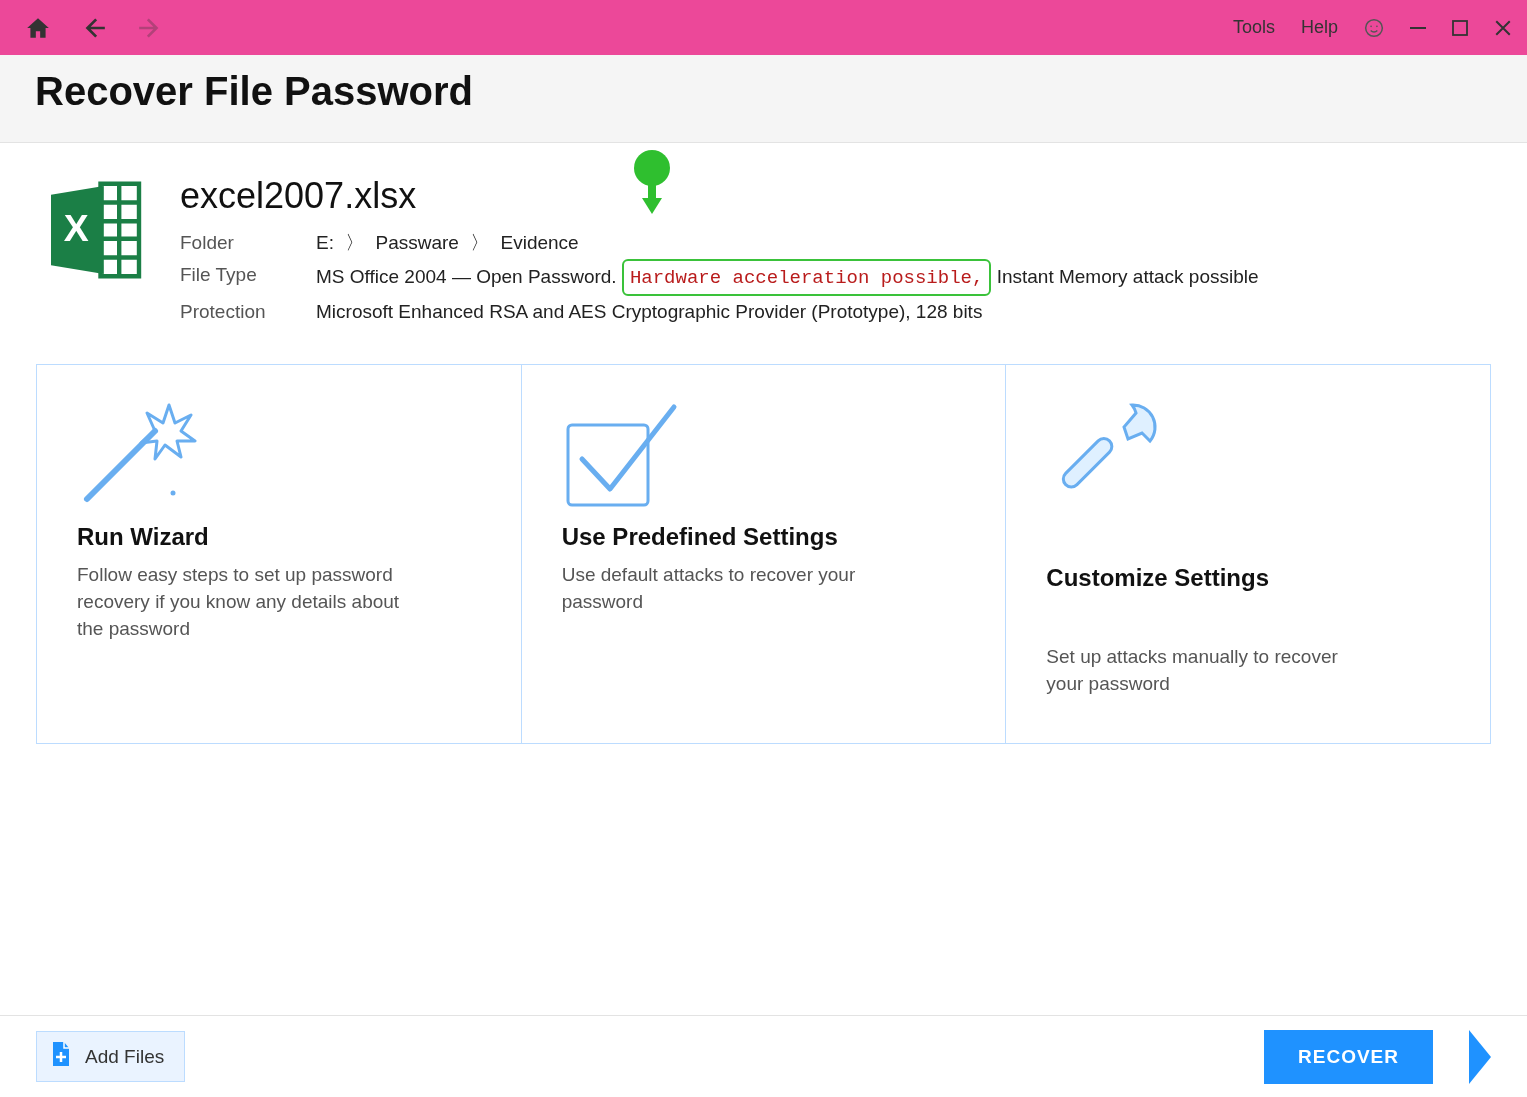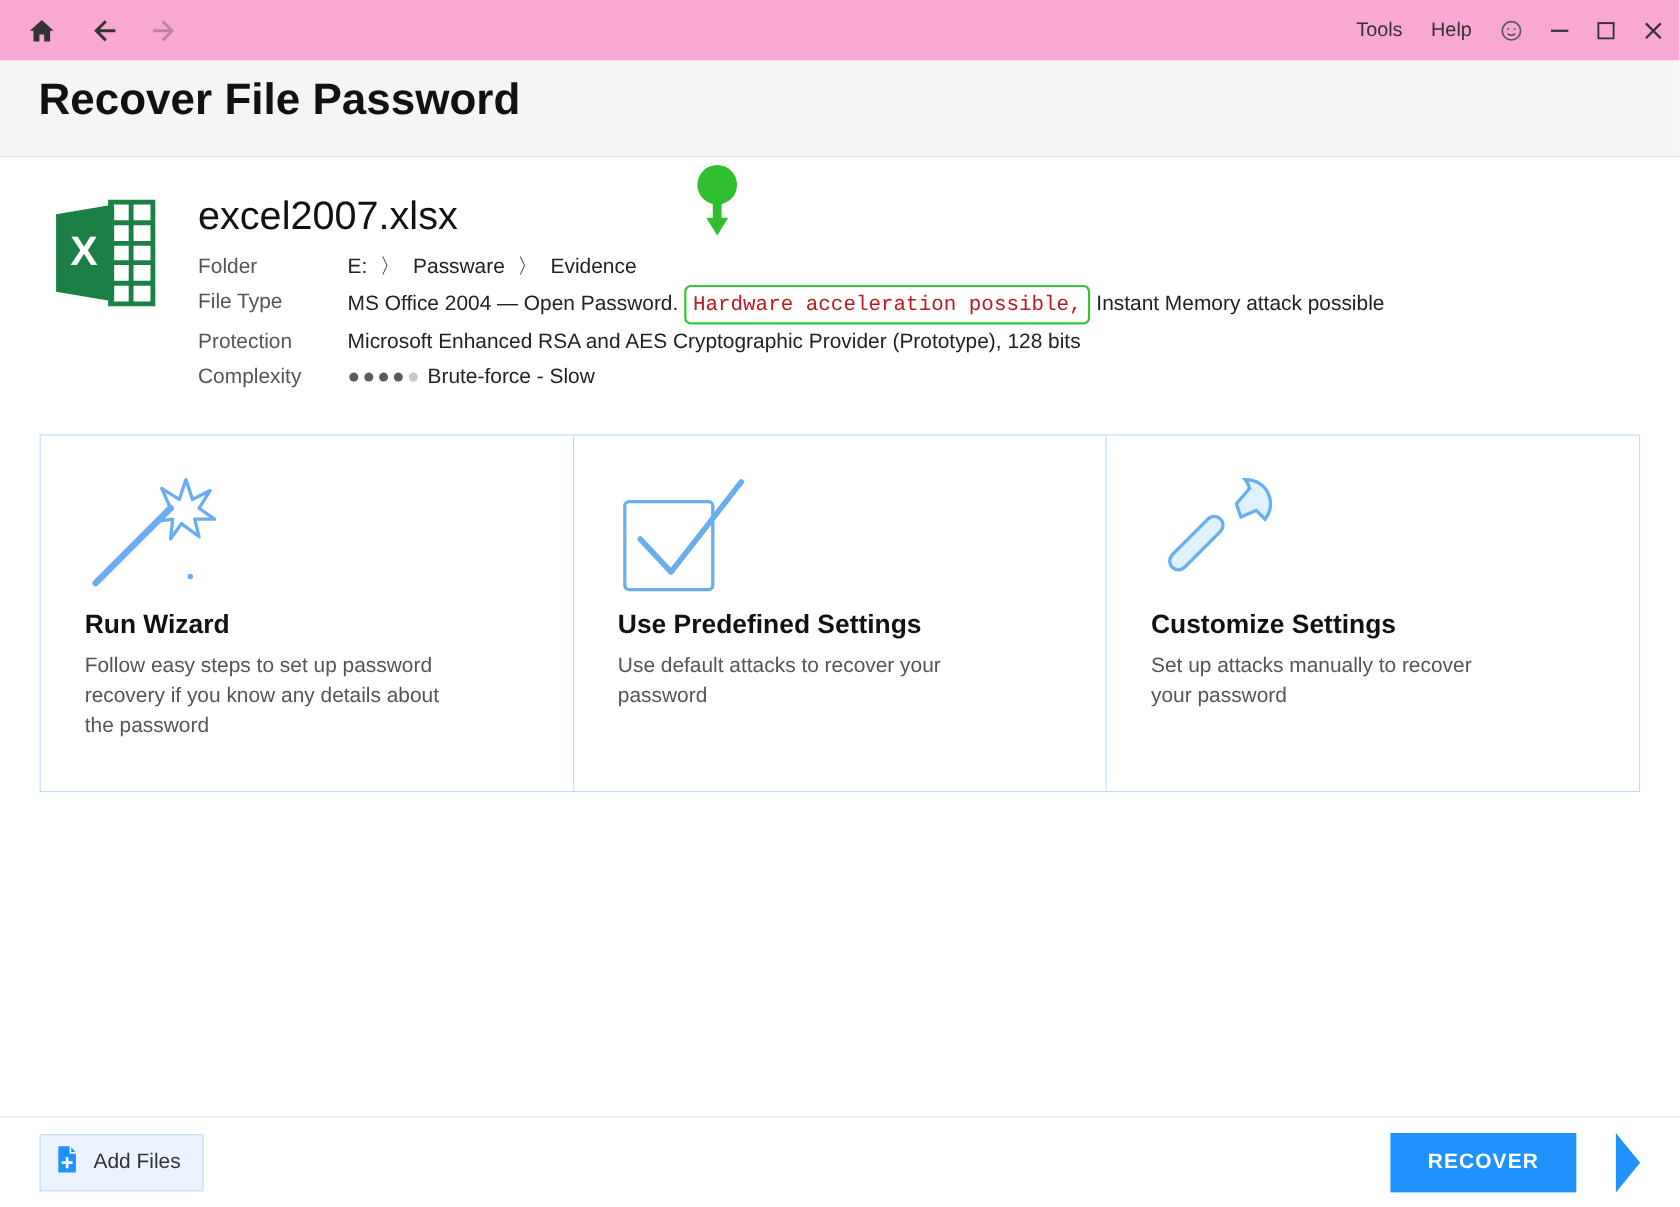--- a/index.html
+++ b/index.html
@@ -2,21 +2,21 @@
 <html><head>
 <meta charset="utf-8">
 <style>
   * { box-sizing: border-box; margin: 0; padding: 0; }
   html, body { width: 1527px; height: 1097px; font-family: "Segoe UI", Arial, sans-serif; background: #fff; color: #222; }
   body { display: flex; flex-direction: column; }
 
   
   .top-bar {
     display: flex; align-items: center; justify-content: space-between;
-    height: 55px; padding: 0 15px 0 25px; background: #f9a8d4;
+    height: 55px; padding: 0 15px 0 25px; background: #ec4899;
   }
   .top-left, .top-right { display: flex; align-items: center; gap: 30px; }
   .top-left .nav-icon, .top-right .win-icon, .top-right .menu-item { display: flex; align-items: center; justify-content: center; }
   .nav-icon svg, .win-icon svg { display: block; }
   .menu-item { font-size: 18px; color: #333; cursor: default; }
   .top-right { gap: 26px; }
   .disabled-icon { opacity: .3; }
 
   
   .header-row {
@@ -61,21 +61,21 @@
   .cards {
     display: flex; margin: 36px 36px 0 36px;
     border: 1px solid #bcdcff;
   }
   .card {
     flex: 1 1 0; padding: 34px 40px 46px 40px;
     border-right: 1px solid #bcdcff;
     cursor: pointer;
     display: flex; flex-direction: column;
   }
-  .card:last-child { border-right: none; }
+  .card:last-child { border-right: none; gap: 41px; }
   .card-icon { height: 110px; display: flex; align-items: flex-start; }
   .card-title { font-size: 24px; font-weight: 700; margin: 14px 0 10px 0; color: #111; }
   .card-desc { font-size: 19px; line-height: 27px; color: #555; max-width: 330px; }
 
   
   .footer {
     margin-top: auto;
     border-top: 1px solid #e3e3e3;
     height: 82px;
     display: flex; align-items: center; justify-content: space-between;
@@ -193,27 +193,20 @@
     <div class="meta-line">
       <span class="meta-label">File Type</span>
       <span class="meta-value">
         <span>MS Office 2004 — Open Password. </span><span class="highlight-box"><span class="hw-text">Hardware acceleration possible,</span></span><span> Instant Memory attack possible</span>
       </span>
     </div>
     <div class="meta-line">
       <span class="meta-label">Protection</span>
       <span class="meta-value">Microsoft Enhanced RSA and AES Cryptographic Provider (Prototype), 128 bits</span>
     </div>
-    <div class="meta-line">
-      <span class="meta-label">Complexity</span>
-      <span class="meta-value">
-        <span class="dots"><span class="dot-solid">●●●●</span><span class="dot-faded">●</span></span>
-        <span>Brute-force - Slow</span>
-      </span>
-    </div>
   </div>
 </div>
 
 <div class="cards">
   <div class="card">
     <div class="card-icon">
       <svg width="120" height="110" viewBox="0 0 120 110" fill="none">
         <line x1="10" y1="100" x2="78" y2="32" stroke="#69aef0" stroke-width="6" stroke-linecap="round"></line>
         <path d="M78 32 L70 14 L86 24 L92 6 L98 24 L114 16 L104 32 L118 42 L100 42 L104 58 L88 46 L78 60 L80 42 L64 44 Z" stroke="#69aef0" stroke-width="3" fill="none" stroke-linejoin="round"></path>
         <circle cx="96" cy="94" r="2.5" fill="#69aef0"></circle>

